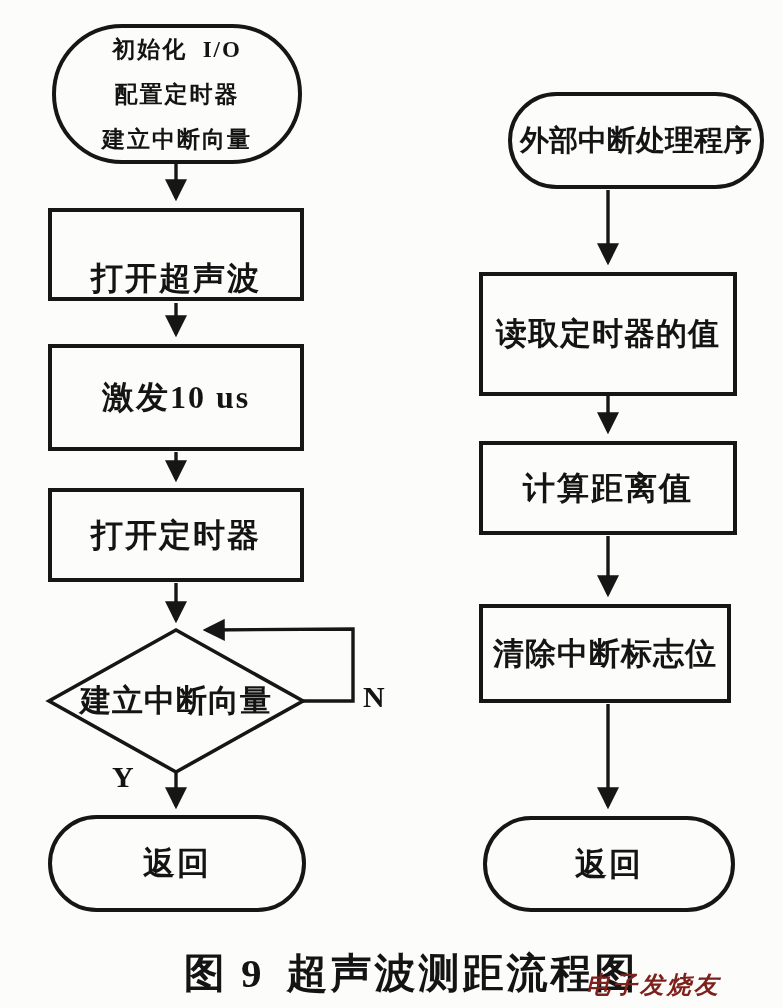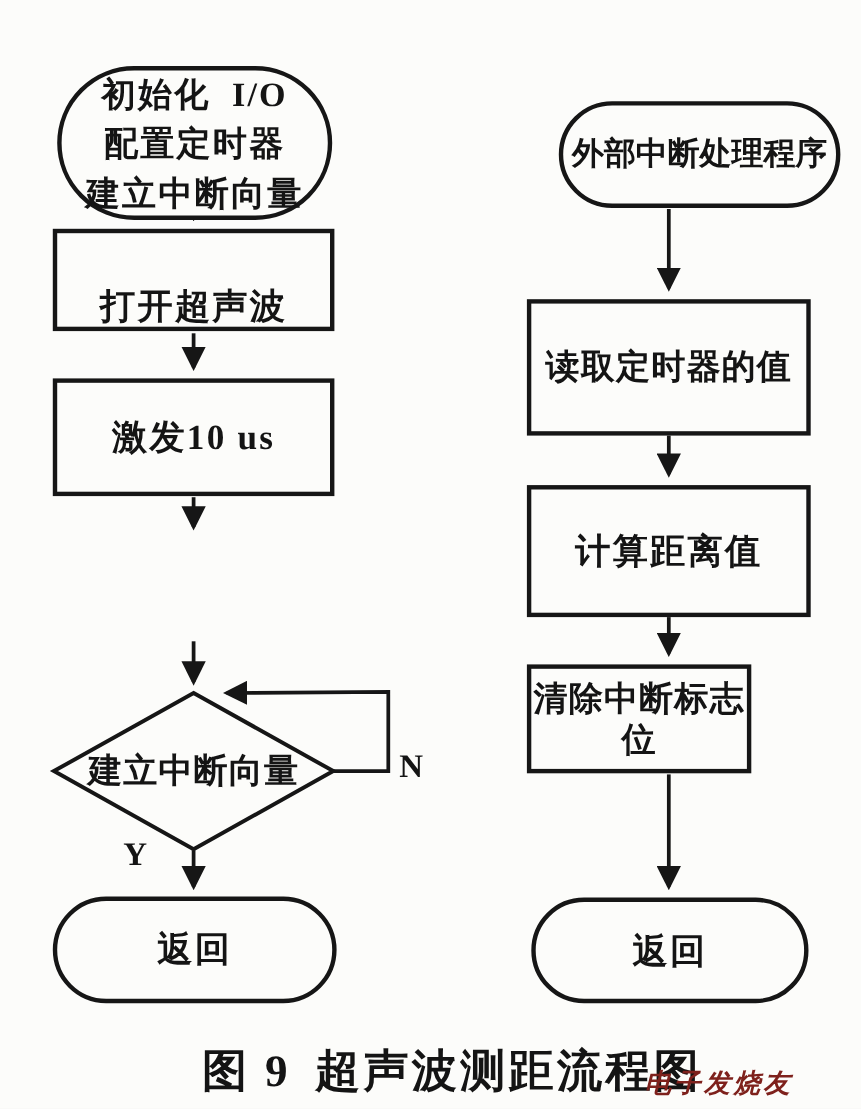--- a/index.html
+++ b/index.html
@@ -25,21 +25,21 @@
     border:4px solid #161616;
     background:#fcfcfa;
     display:flex;align-items:center;justify-content:center;
     text-align:center;
     font-size:32px;
     font-weight:600;
     letter-spacing:2px;
     line-height:1.2;
   }
   .terminal{border-radius:60px;}
-  .start-left{border-radius:74px;flex-direction:column;font-size:31px;margin-top:36px;}
+  .start-left{border-radius:74px;flex-direction:column;font-size:23px;}
   .start-left .tline{white-space:pre;line-height:45px;}
   .diamond-label{
     position:absolute;
     border:none;background:transparent;
     font-size:31px;font-weight:600;letter-spacing:1px;
     display:flex;align-items:center;justify-content:center;
     text-align:center;
   }
   .branch-label{
     position:absolute;
@@ -106,44 +106,47 @@
   </div>
 
   <div class="node" style="left:48px;top:208px;width:256px;height:93px;align-items:flex-end;">
     <span>打开超声波</span>
   </div>
 
   <div class="node" style="left:48px;top:344px;width:256px;height:107px;">
     <span>激发10 us</span>
   </div>
 
+  <div class="node" style="left:48px;top:488px;width:256px;height:94px;">
+    <span>打开定时器</span>
+  </div>
 
   <div class="diamond-label" style="left:62px;top:678px;width:228px;height:46px;">建立中断向量</div>
 
   <div class="branch-label" style="left:112px;top:760px;">Y</div>
 
   <div class="branch-label" style="left:363px;top:680px;">N</div>
 
   <div class="node terminal" style="left:48px;top:815px;width:258px;height:97px;border-radius:50px;">
     <span>返回</span>
   </div>
 
   <div class="node terminal" style="left:508px;top:92px;width:256px;height:97px;border-radius:50px;font-size:29px;letter-spacing:0;">
     <span>外部中断处理程序</span>
   </div>
 
   <div class="node" style="left:479px;top:272px;width:258px;height:124px;font-size:31px;letter-spacing:1px;align-items:center;">
     <span>读取定时器的值</span>
   </div>
 
-  <div class="node" style="left:479px;top:441px;width:258px;height:120px;">
+  <div class="node" style="left:479px;top:441px;width:258px;height:94px;">
     <span>计算距离值</span>
   </div>
 
-  <div class="node" style="left:479px;top:604px;width:204px;height:99px;font-size:31px;letter-spacing:1px;">
+  <div class="node" style="left:479px;top:604px;width:252px;height:99px;font-size:31px;letter-spacing:1px;">
     <span>清除中断标志位</span>
   </div>
 
   <div class="node terminal" style="left:483px;top:816px;width:252px;height:96px;border-radius:48px;">
     <span>返回</span>
   </div>
 
   <div class="caption">
     <span class="cap-label">图 9</span><span>超声波测距流程图</span>
   </div>

